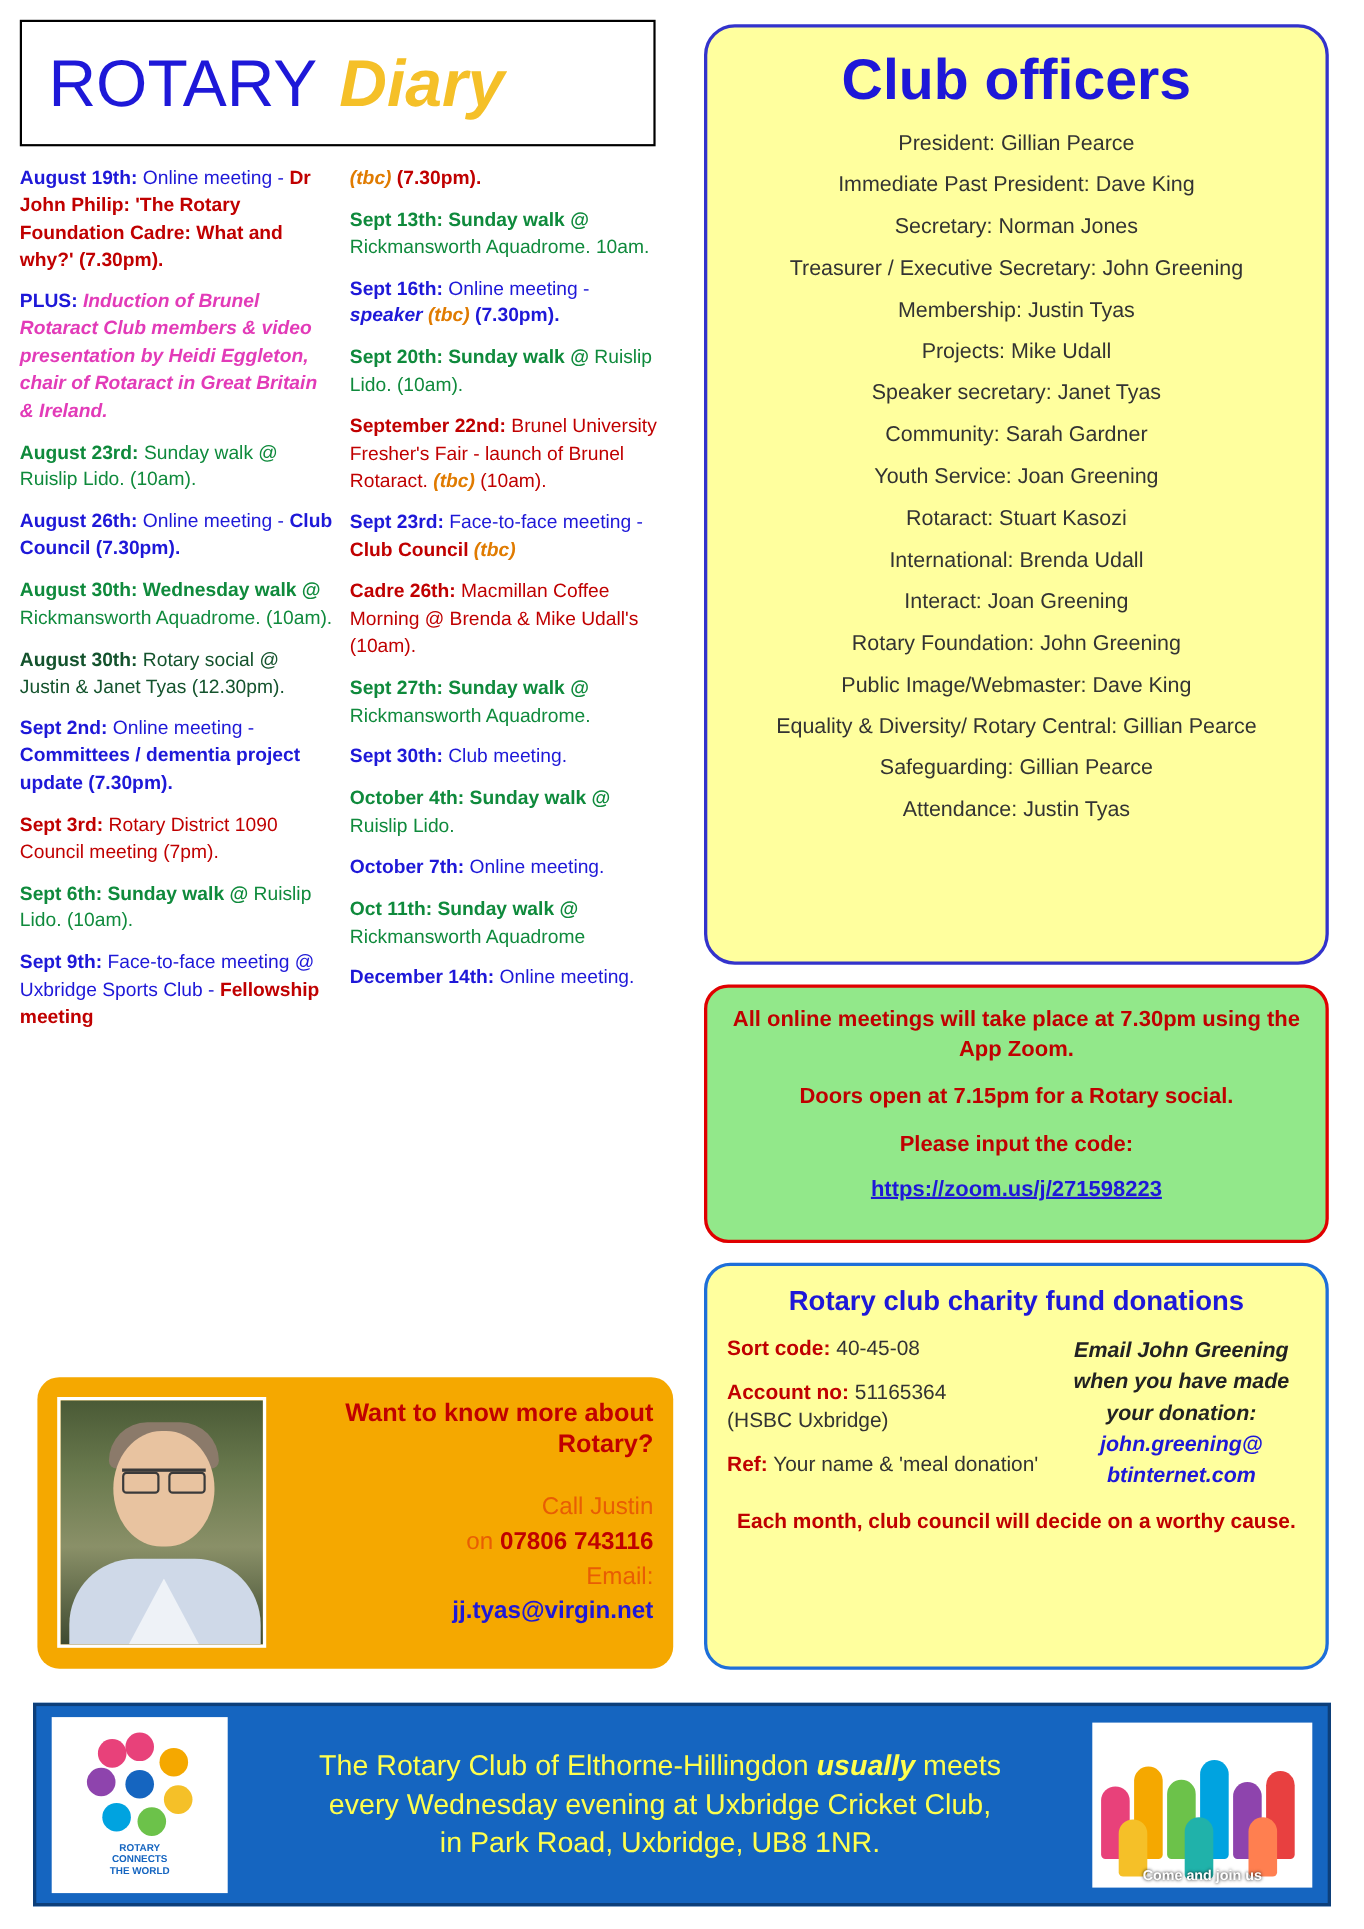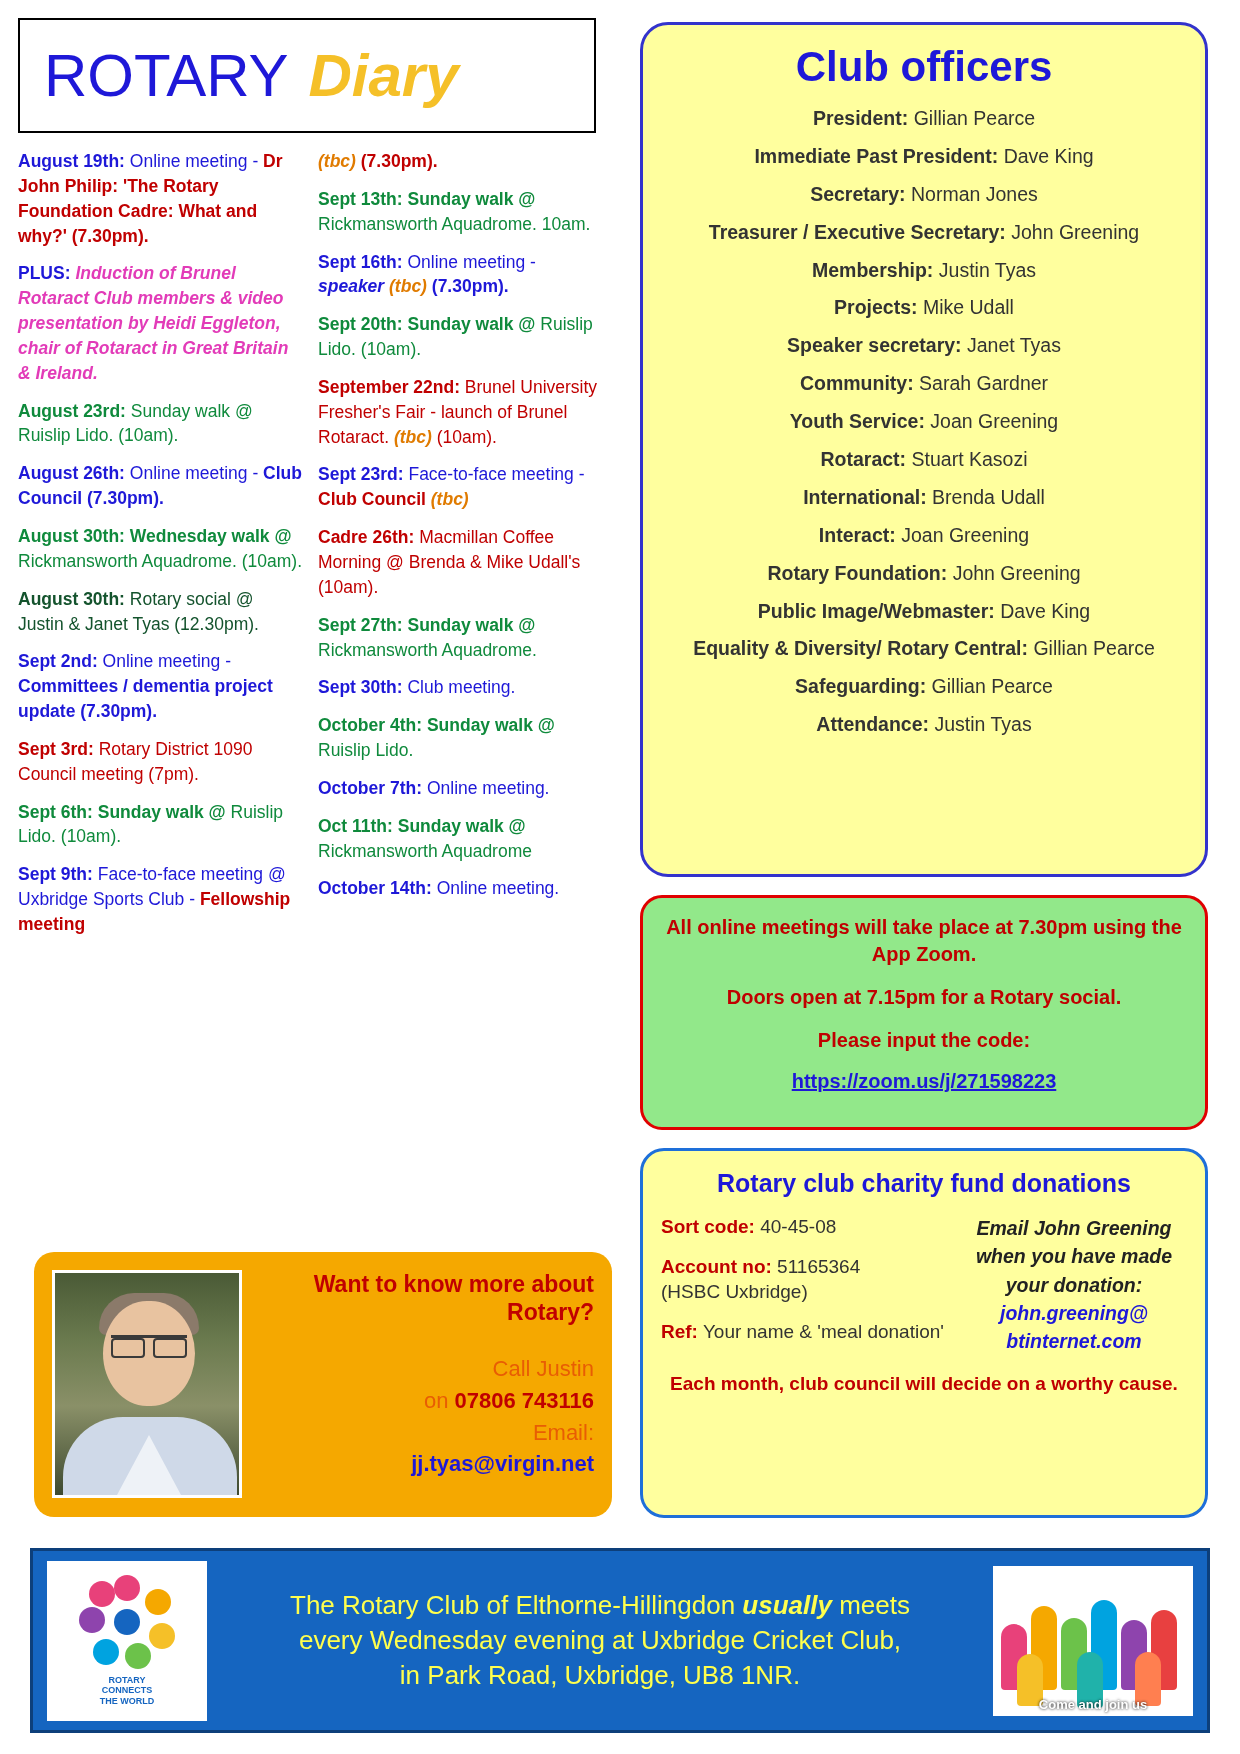--- a/index.html
+++ b/index.html
@@ -162,31 +162,31 @@
     width: 568px;
     height: 855px;
     background: #ffff9e;
     border: 3px solid #3333cc;
     border-radius: 28px;
     padding: 10px 18px;
     text-align: center;
   }
   .officers h2 {
     color: #1e18d8;
-    font-size: 42px;
+    font-size: 52px;
     margin: 8px 0 16px 0;
     font-weight: bold;
   }
   .officer {
     font-size: 19.5px;
     color: #333;
     margin-bottom: 14.5px;
     line-height: 1.2;
   }
-  .officer .role { font-weight: bold; }
+  .officer .role { font-weight: normal; }
 
   .zoom-box {
     position: absolute;
     left: 640px;
     top: 895px;
     width: 568px;
     height: 235px;
     background: #92e88a;
     border: 3px solid #e00000;
     border-radius: 22px;
@@ -343,21 +343,21 @@
           <div class="entry"><span class="b c-blue">Sept 16th:</span><span class="c-blue"> Online meeting - </span><span class="b i c-blue">speaker </span><span class="b i c-orange">(tbc)</span><span class="b c-blue"> (7.30pm).</span></div>
           <div class="entry"><span class="b c-green">Sept 20th: Sunday walk @ </span><span class="c-green">Ruislip Lido. (10am).</span></div>
           <div class="entry"><span class="b c-red">September 22nd:</span><span class="c-red"> Brunel University Fresher's Fair - launch of Brunel Rotaract. </span><span class="b i c-orange">(tbc)</span><span class="c-red"> (10am).</span></div>
           <div class="entry"><span class="b c-blue">Sept 23rd:</span><span class="c-blue"> Face-to-face meeting - </span><span class="b c-red">Club Council </span><span class="b i c-orange">(tbc)</span></div>
           <div class="entry"><span class="b c-red">Cadre 26th:</span><span class="c-red"> Macmillan Coffee Morning @ Brenda &amp; Mike Udall's (10am).</span></div>
           <div class="entry"><span class="b c-green">Sept 27th: Sunday walk @ </span><span class="c-green">Rickmansworth Aquadrome.</span></div>
           <div class="entry"><span class="b c-blue">Sept 30th:</span><span class="c-blue"> Club meeting.</span></div>
           <div class="entry"><span class="b c-green">October 4th: Sunday walk @ </span><span class="c-green">Ruislip Lido.</span></div>
           <div class="entry"><span class="b c-blue">October 7th:</span><span class="c-blue"> Online meeting.</span></div>
           <div class="entry"><span class="b c-green">Oct 11th: Sunday walk @ </span><span class="c-green">Rickmansworth Aquadrome</span></div>
-          <div class="entry"><span class="b c-blue">October 14th:</span><span class="c-blue"> Online meeting.</span></div>
+          <div class="entry"><span class="b c-blue">December 14th:</span><span class="c-blue"> Online meeting.</span></div>
         </div>
     </div>
   </div>
 
   <div class="know-more">
     <div class="photo">
       <div class="body"></div>
       <div class="shirt"></div>
       <div class="hair"></div>
       <div class="head"></div>

